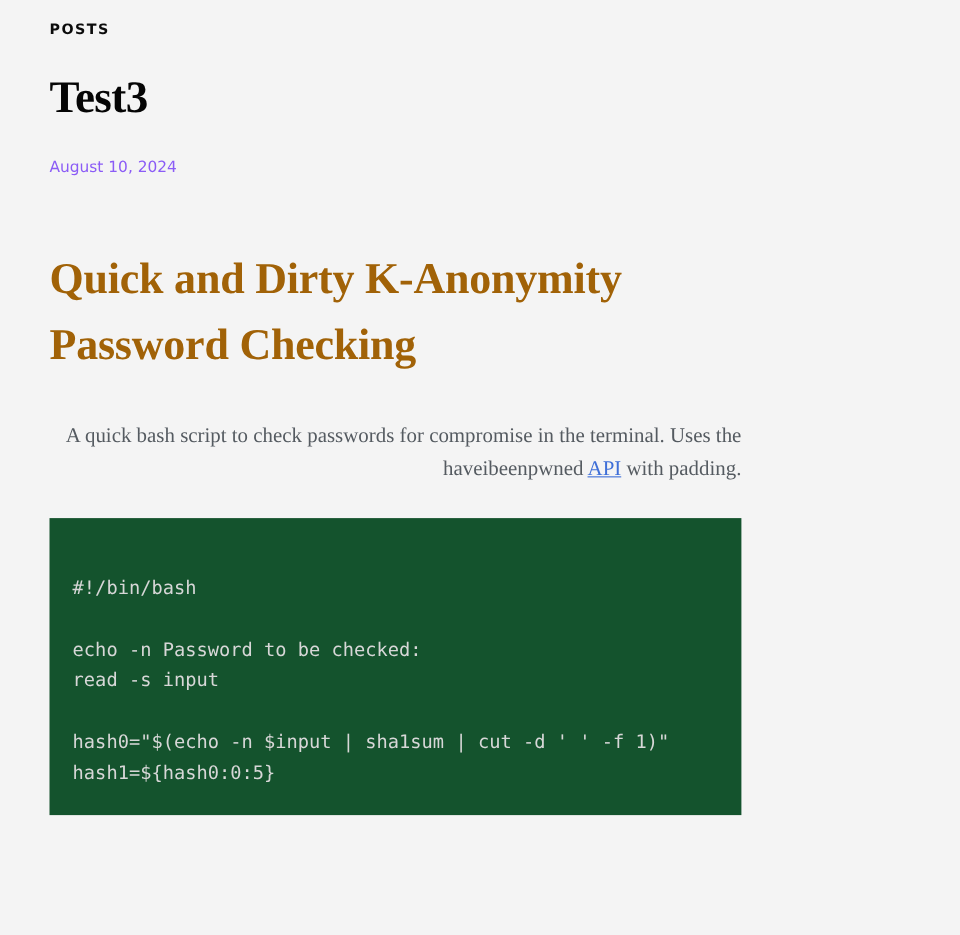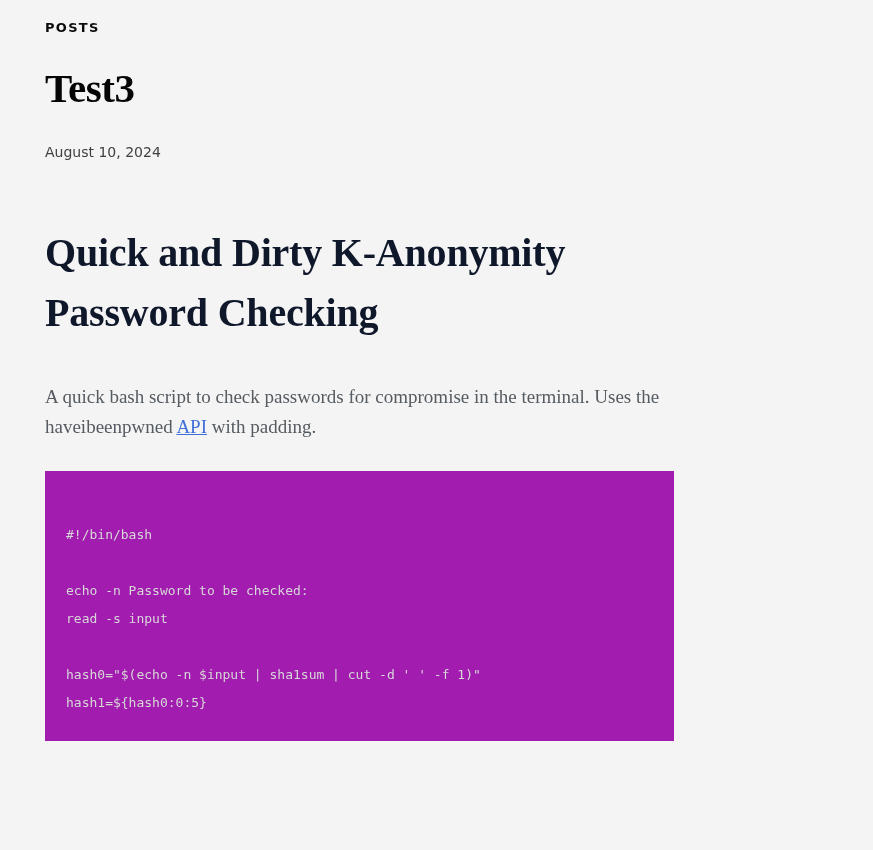--- a/index.html
+++ b/index.html
@@ -49,69 +49,70 @@
     color: #050505;
     margin: 0;
     padding-top: 23px;
     line-height: 58px;
     letter-spacing: -0.5px;
   }
 
   .post-date {
     font-family: "DejaVu Sans", sans-serif;
     font-size: 14px;
-    color: #404040;
+    color: #8b5cf6;
     margin: 0;
     padding-top: 26px;
     line-height: 18px;
   }
 
   
   .article {
     padding-top: 62px;
   }
 
   .article-heading {
     font-family: "Liberation Serif", serif;
     font-size: 40px;
     font-weight: bold;
-    color: #0f172a;
+    color: #a16207;
     margin: 0;
     line-height: 60px;
     letter-spacing: -0.2px;
   }
 
   .article p {
     font-family: "Liberation Serif", serif;
     font-size: 19px;
     color: #555b61;
     line-height: 30px;
     margin: 0;
+    text-align: right;
   }
 
   .article p.para-first {
     padding-top: 39px;
   }
 
   .article p.para-second {
     padding-top: 20px;
   }
 
   .inline-link {
     color: #3f6fd8;
     text-decoration: underline;
   }
 
   
   .code-block {
     margin-top: 29px;
-    background: #a21caf;
+    background: #14532d;
     color: #d7d7d7;
     font-family: "DejaVu Sans Mono", monospace;
-    font-size: 13px;
+    font-size: 17px;
     line-height: 28px;
     padding: 22px 21px 24px 21px;
     white-space: pre;
     overflow: hidden;
     border-radius: 0;
     box-sizing: border-box;
   }
 
   .code-block .code-line {
     display: block;

